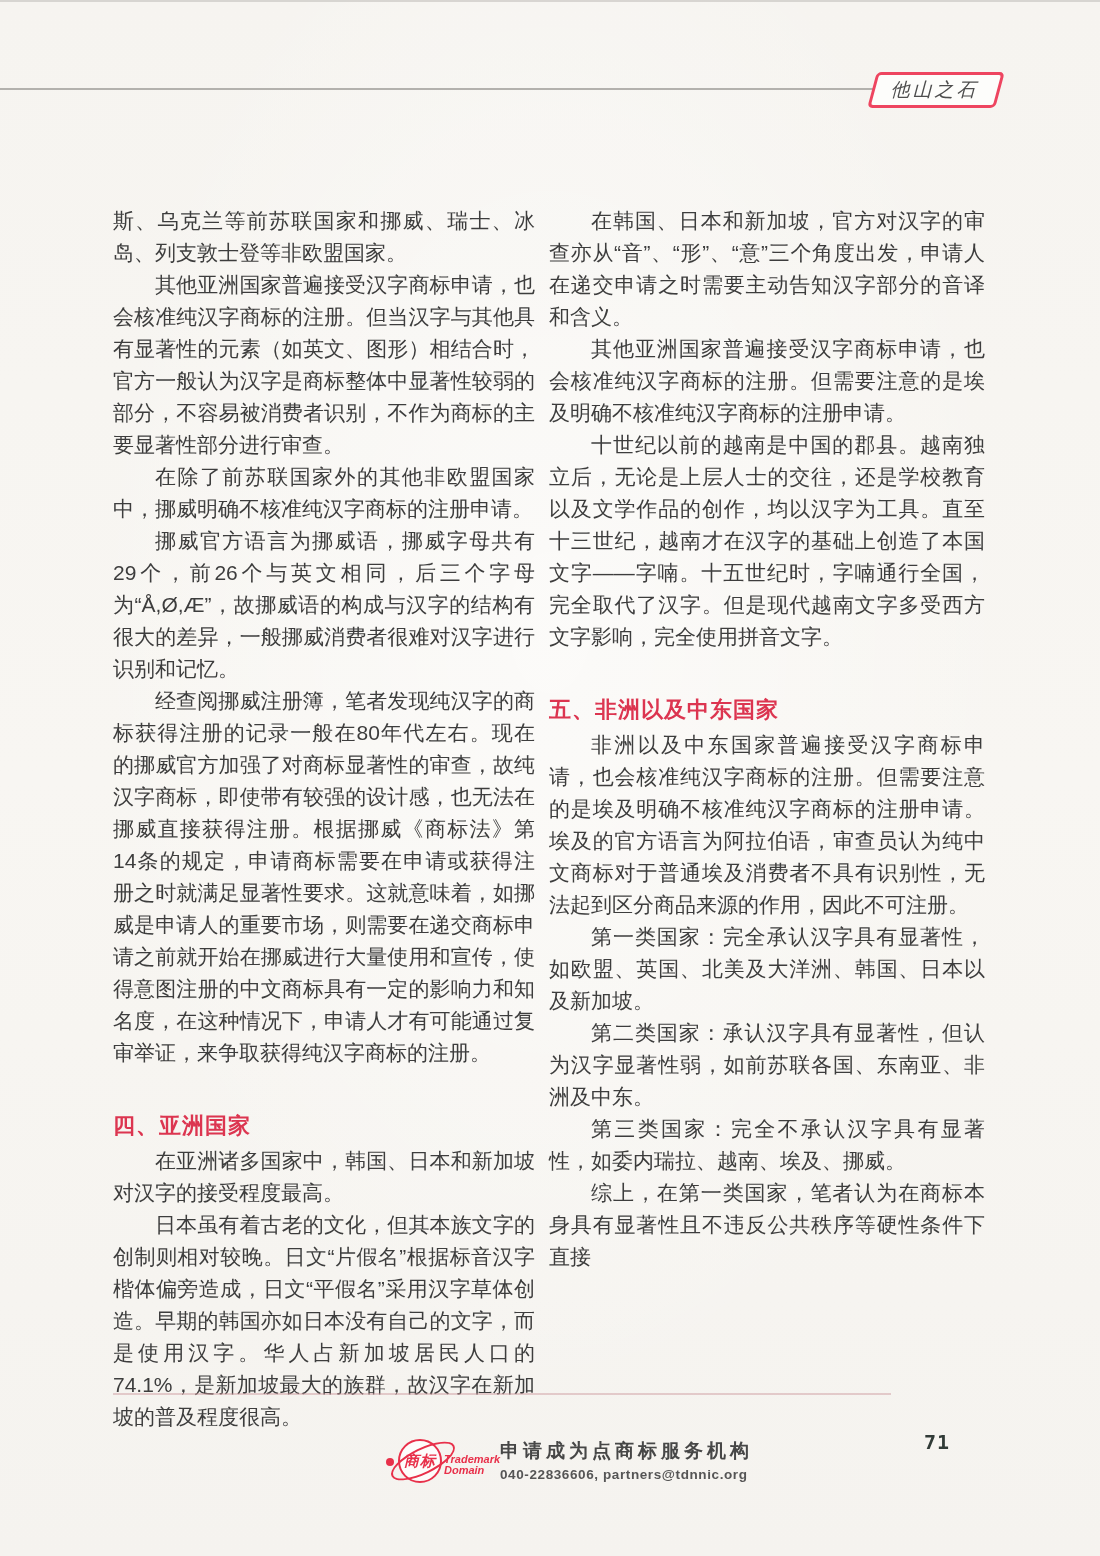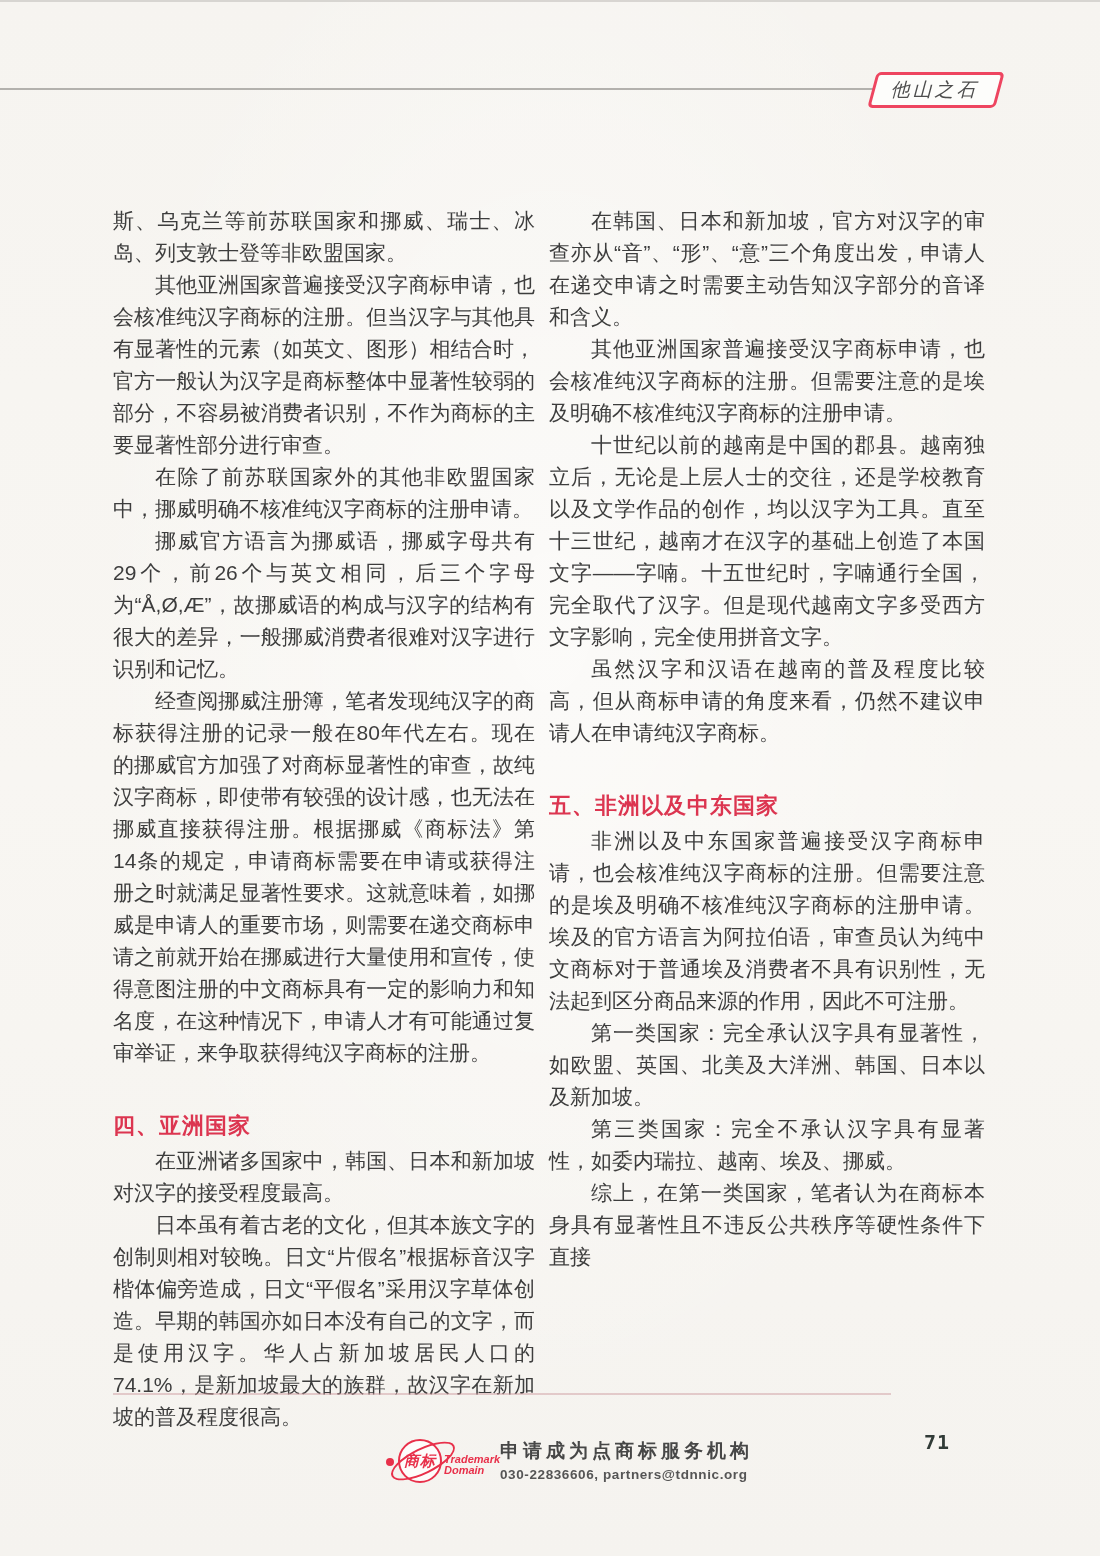--- a/index.html
+++ b/index.html
@@ -96,43 +96,43 @@
     <p class="para">经查阅挪威注册簿，笔者发现纯汉字的商标获得注册的记录一般在80年代左右。现在的挪威官方加强了对商标显著性的审查，故纯汉字商标，即使带有较强的设计感，也无法在挪威直接获得注册。根据挪威《商标法》第14条的规定，申请商标需要在申请或获得注册之时就满足显著性要求。这就意味着，如挪威是申请人的重要市场，则需要在递交商标申请之前就开始在挪威进行大量使用和宣传，使得意图注册的中文商标具有一定的影响力和知名度，在这种情况下，申请人才有可能通过复审举证，来争取获得纯汉字商标的注册。</p>
     <h3 class="heading">四、亚洲国家</h3>
     <p class="para">在亚洲诸多国家中，韩国、日本和新加坡对汉字的接受程度最高。</p>
     <p class="para">日本虽有着古老的文化，但其本族文字的创制则相对较晚。日文“片假名”根据标音汉字楷体偏旁造成，日文“平假名”采用汉字草体创造。早期的韩国亦如日本没有自己的文字，而是使用汉字。华人占新加坡居民人口的 74.1%，是新加坡最大的族群，故汉字在新加坡的普及程度很高。</p>
   </div>
 
   <div class="col col-right">
     <p class="para">在韩国、日本和新加坡，官方对汉字的审查亦从“音”、“形”、“意”三个角度出发，申请人在递交申请之时需要主动告知汉字部分的音译和含义。</p>
     <p class="para">其他亚洲国家普遍接受汉字商标申请，也会核准纯汉字商标的注册。但需要注意的是埃及明确不核准纯汉字商标的注册申请。</p>
     <p class="para">十世纪以前的越南是中国的郡县。越南独立后，无论是上层人士的交往，还是学校教育以及文学作品的创作，均以汉字为工具。直至十三世纪，越南才在汉字的基础上创造了本国文字——字喃。十五世纪时，字喃通行全国，完全取代了汉字。但是现代越南文字多受西方文字影响，完全使用拼音文字。</p>
-    <p class="para">虽然汉字和汉语在越南的普及程度比较高，但从商标申请的角度来看，仍然不建议申请人在申请纯汉字商标。</p>
     <h3 class="heading">五、非洲以及中东国家</h3>
     <p class="para">非洲以及中东国家普遍接受汉字商标申请，也会核准纯汉字商标的注册。但需要注意的是埃及明确不核准纯汉字商标的注册申请。埃及的官方语言为阿拉伯语，审查员认为纯中文商标对于普通埃及消费者不具有识别性，无法起到区分商品来源的作用，因此不可注册。</p>
     <p class="para">第一类国家：完全承认汉字具有显著性，如欧盟、英国、北美及大洋洲、韩国、日本以及新加坡。</p>
+    <p class="para">第二类国家：承认汉字具有显著性，但认为汉字显著性弱，如前苏联各国、东南亚、非洲及中东。</p>
     <p class="para">第三类国家：完全不承认汉字具有显著性，如委内瑞拉、越南、埃及、挪威。</p>
     <p class="para">综上，在第一类国家，笔者认为在商标本身具有显著性且不违反公共秩序等硬性条件下直接</p>
   </div>
 
   <div class="footer-rule"></div>
 
   <div class="footer">
     <div class="logo">
       <span class="logo-dot"></span>
       <span class="logo-globe">
         <b>商标</b>
       </span>
       <span class="logo-ring"></span>
       <span class="logo-en">
         <em>Trademark</em>
         <em>Domain</em>
       </span>
     </div>
     <div class="footer-text">
       <p class="slogan">申请成为点商标服务机构</p>
-      <p class="contact">030-22836606, partners@tdnnic.org</p>
+      <p class="contact">040-22836606, partners@tdnnic.org</p>
     </div>
   </div>
 
   <div class="page-number">71</div>
 
 </div>
 
 </body></html>

